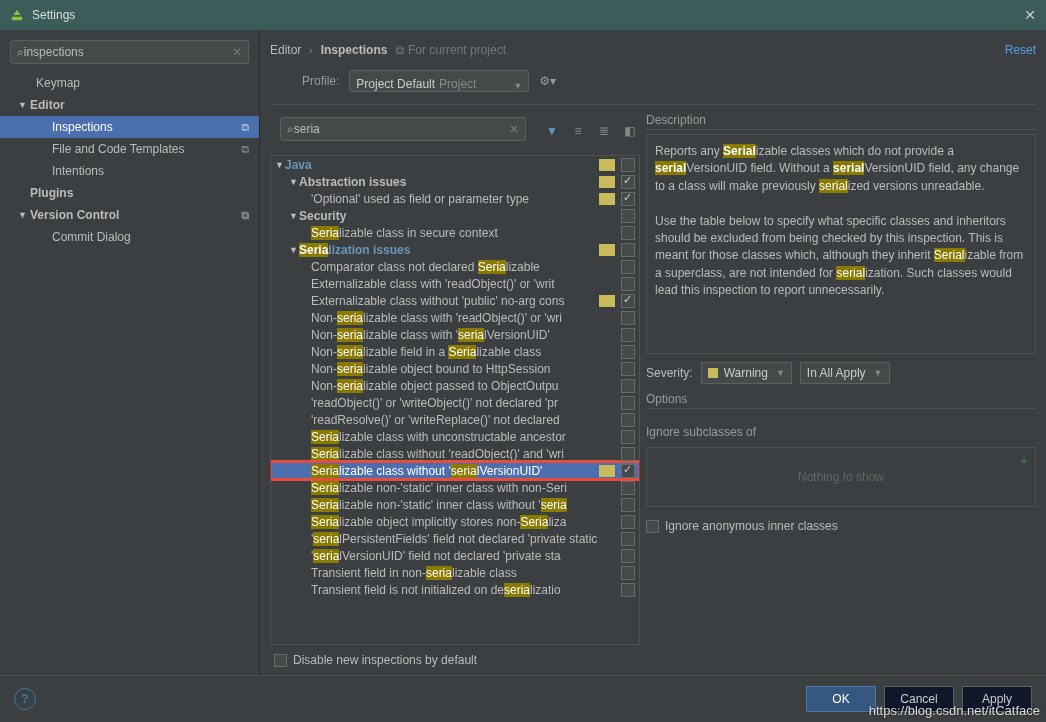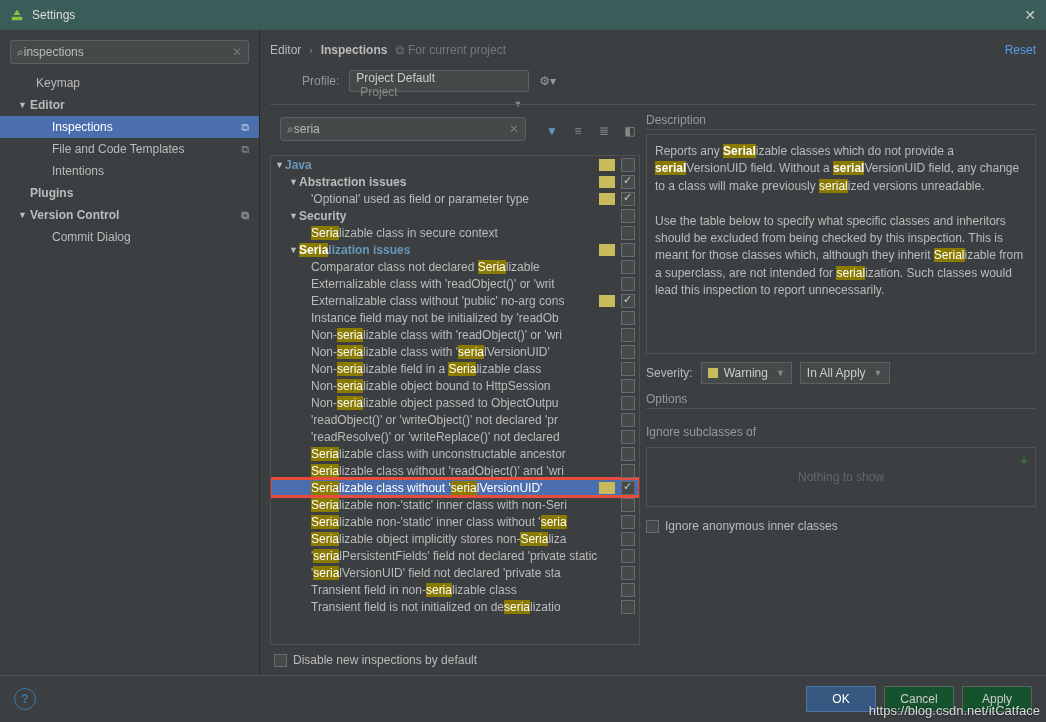--- a/index.html
+++ b/index.html
@@ -23,21 +23,21 @@
 .tree-item .copy-ic { margin-left:auto; margin-right:10px; opacity:0.6; font-size:11px; }
 .content { flex:1; display:flex; flex-direction:column; background:#3c3f41; padding: 6px 10px 0 10px; overflow:hidden; }
 .breadcrumb { display:flex; align-items:center; gap:8px; padding: 4px 0; height:28px; }
 .breadcrumb .seg { color:#bbb; }
 .breadcrumb .sep { color:#888; font-size:10px; }
 .breadcrumb .bold { font-weight:bold; }
 .breadcrumb .tag { color:#777; font-size:11px; display:flex; align-items:center; gap:4px; }
 .breadcrumb .reset { margin-left:auto; color:#559de6; cursor:pointer; }
 .profile-row { display:flex; align-items:center; gap:10px; padding:6px 0 12px 0; }
 .profile-row label { color:#999;margin-left:32px; }
-.profile-sel { background:#45494a; border:1px solid #5e6060; height:22px; width:180px; display:flex; align-items:flex-start; padding:0 6px; color:#ccc; border-radius:2px;flex-direction:column; }
+.profile-sel { background:#45494a; border:1px solid #5e6060; height:22px; width:180px; display:flex; align-items:flex-end; padding:0 6px; color:#ccc; border-radius:2px; }
 .profile-sel .ghost { color:#888; margin-left:4px; }
 .profile-sel .dd { margin-left:auto; font-size:9px; color:#888; }
 .gear { color:#999; cursor:pointer; }
 .split { display:flex; flex:1; gap:6px; overflow:hidden; border-top:1px solid #515151; padding-top:8px; }
 .insp-left { width:370px; display:flex; flex-direction:column; }
 .insp-search-row { display:flex; align-items:center; gap:6px; margin-bottom:6px; }
 .insp-search { flex:1; }
 .toolbtn { width:20px; height:20px; display:flex; align-items:center; justify-content:center; color:#888; cursor:pointer; }
 .toolbtn.active { color:#6897bb; }
 .insp-tree { flex:1; overflow:hidden; border:1px solid #515151; background:#3c3f41; position:relative; }
@@ -61,21 +61,21 @@
 .sev-sel .yellow-sq { width:10px; height:10px; background:#c9ba5b; }
 .sev-sel .dd { font-size:9px; color:#888; margin-left:2px; }
 .opt-label { color:#999; margin-top:4px; }
 .list-box { border:1px solid #515151; height:60px; background:#3c3f41; position:relative; }
 .list-box .empty { position:absolute; top:50%; left:50%; transform:translate(-50%,-50%); color:#666; }
 .list-box .plus { position:absolute; right:4px; top:4px; color:#3a8a3a; font-size:14px; cursor:pointer; }
 .chk-row { display:flex; align-items:center; gap:6px; margin-top:4px; }
 .footer { display:flex; align-items:center; gap:8px; padding:10px 14px; border-top:1px solid #515151; }
 .footer .help { width:22px; height:22px; border-radius:50%; border:1px solid #3b7aa6; color:#3b7aa6; display:flex; align-items:center; justify-content:center; font-weight:bold; cursor:pointer; }
 .footer .spacer { flex:1; }
-.btn { height:26px; min-width:70px; background:#14532d; border:1px solid #5e6060; color:#ccc; padding:0 14px; cursor:pointer; }
+.btn { height:26px; min-width:70px; background:#0f172a; border:1px solid #5e6060; color:#ccc; padding:0 14px; cursor:pointer; }
 .btn.primary { background:#365880; border-color:#4a78a8; color:#fff; }
 .disable-row { padding:8px 4px; display:flex; align-items:center; gap:6px; color:#bbb; }
 .watermark { position:absolute; right:6px; bottom:4px; color:#eee; opacity:0.9; font-size:13px; text-shadow:0 0 2px #000; }
 input[type=checkbox]{ appearance:none; width:13px; height:13px; background:#45494a; border:1px solid #6a6a6a; position:relative; }
 input[type=checkbox]:checked::after { content:"✓"; position:absolute; top:-2px; left:1px; color:#ccc; font-size:11px; }
 </style>
 </head>
 <body>
 
 <div class="window">
@@ -209,25 +209,20 @@
                   <span class="label">Externalizable class with 'readObject()' or 'writ</span>
                   <span class="sev none"></span>
                   <input class="chk" type="checkbox" style="">
                 </div>
                 <div class="row" style="padding-left: 40px;">
                   <span class="label">Externalizable class without 'public' no-arg cons</span>
                   <span class="sev "></span>
                   <input class="chk" type="checkbox" checked="" style="">
                 </div>
                 <div class="row" style="padding-left: 40px;">
-                  <span class="label">Instance field may not be initialized by 'readOb</span>
-                  <span class="sev none"></span>
-                  <input class="chk" type="checkbox" style="">
-                </div>
-                <div class="row" style="padding-left: 40px;">
                   <span class="label">Non-<span class="hl">seria</span>lizable class with 'readObject()' or 'wri</span>
                   <span class="sev none"></span>
                   <input class="chk" type="checkbox" style="">
                 </div>
                 <div class="row" style="padding-left: 40px;">
                   <span class="label">Non-<span class="hl">seria</span>lizable class with '<span class="hl">seria</span>lVersionUID'</span>
                   <span class="sev none"></span>
                   <input class="chk" type="checkbox" style="">
                 </div>
                 <div class="row" style="padding-left: 40px;">

